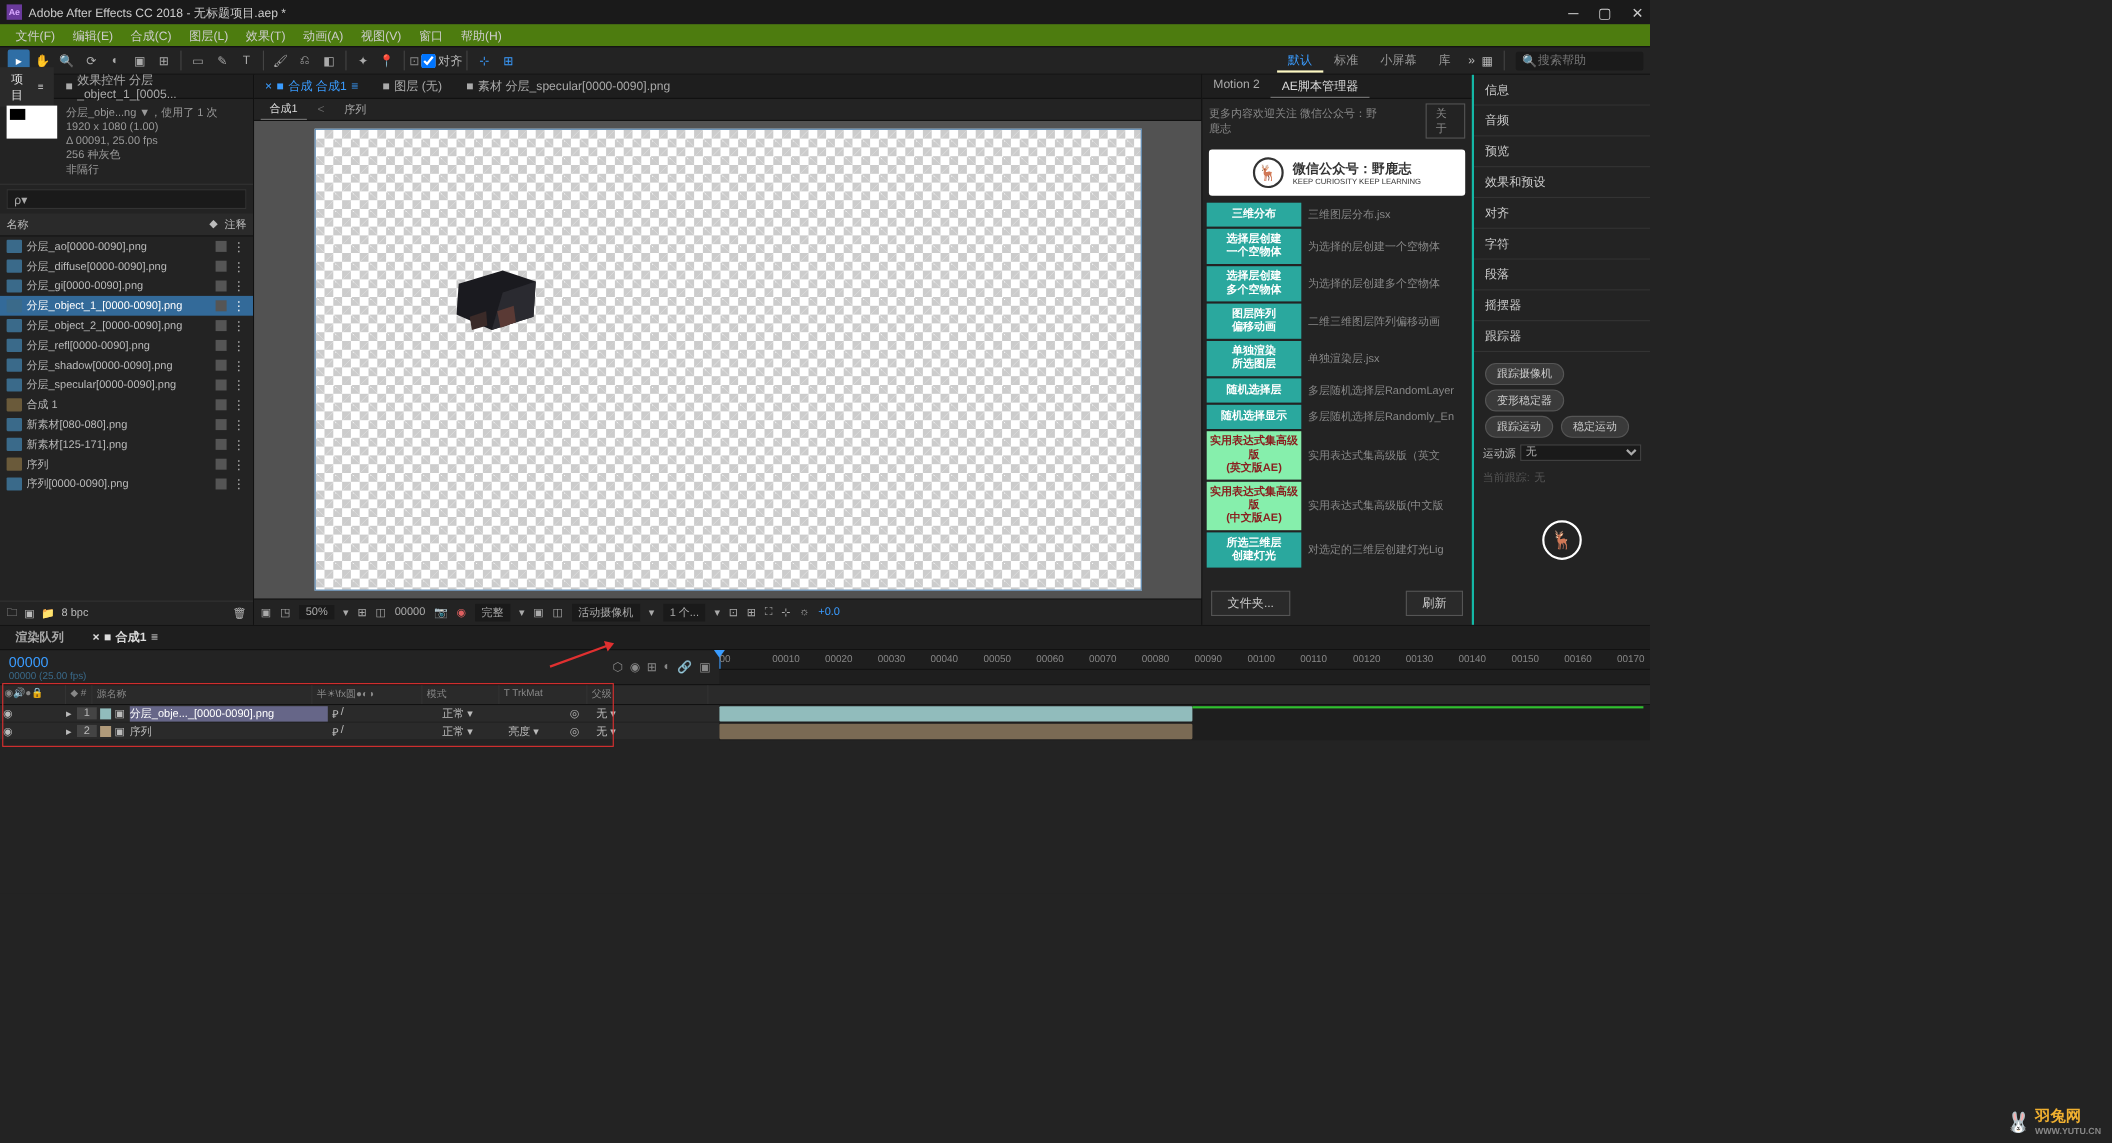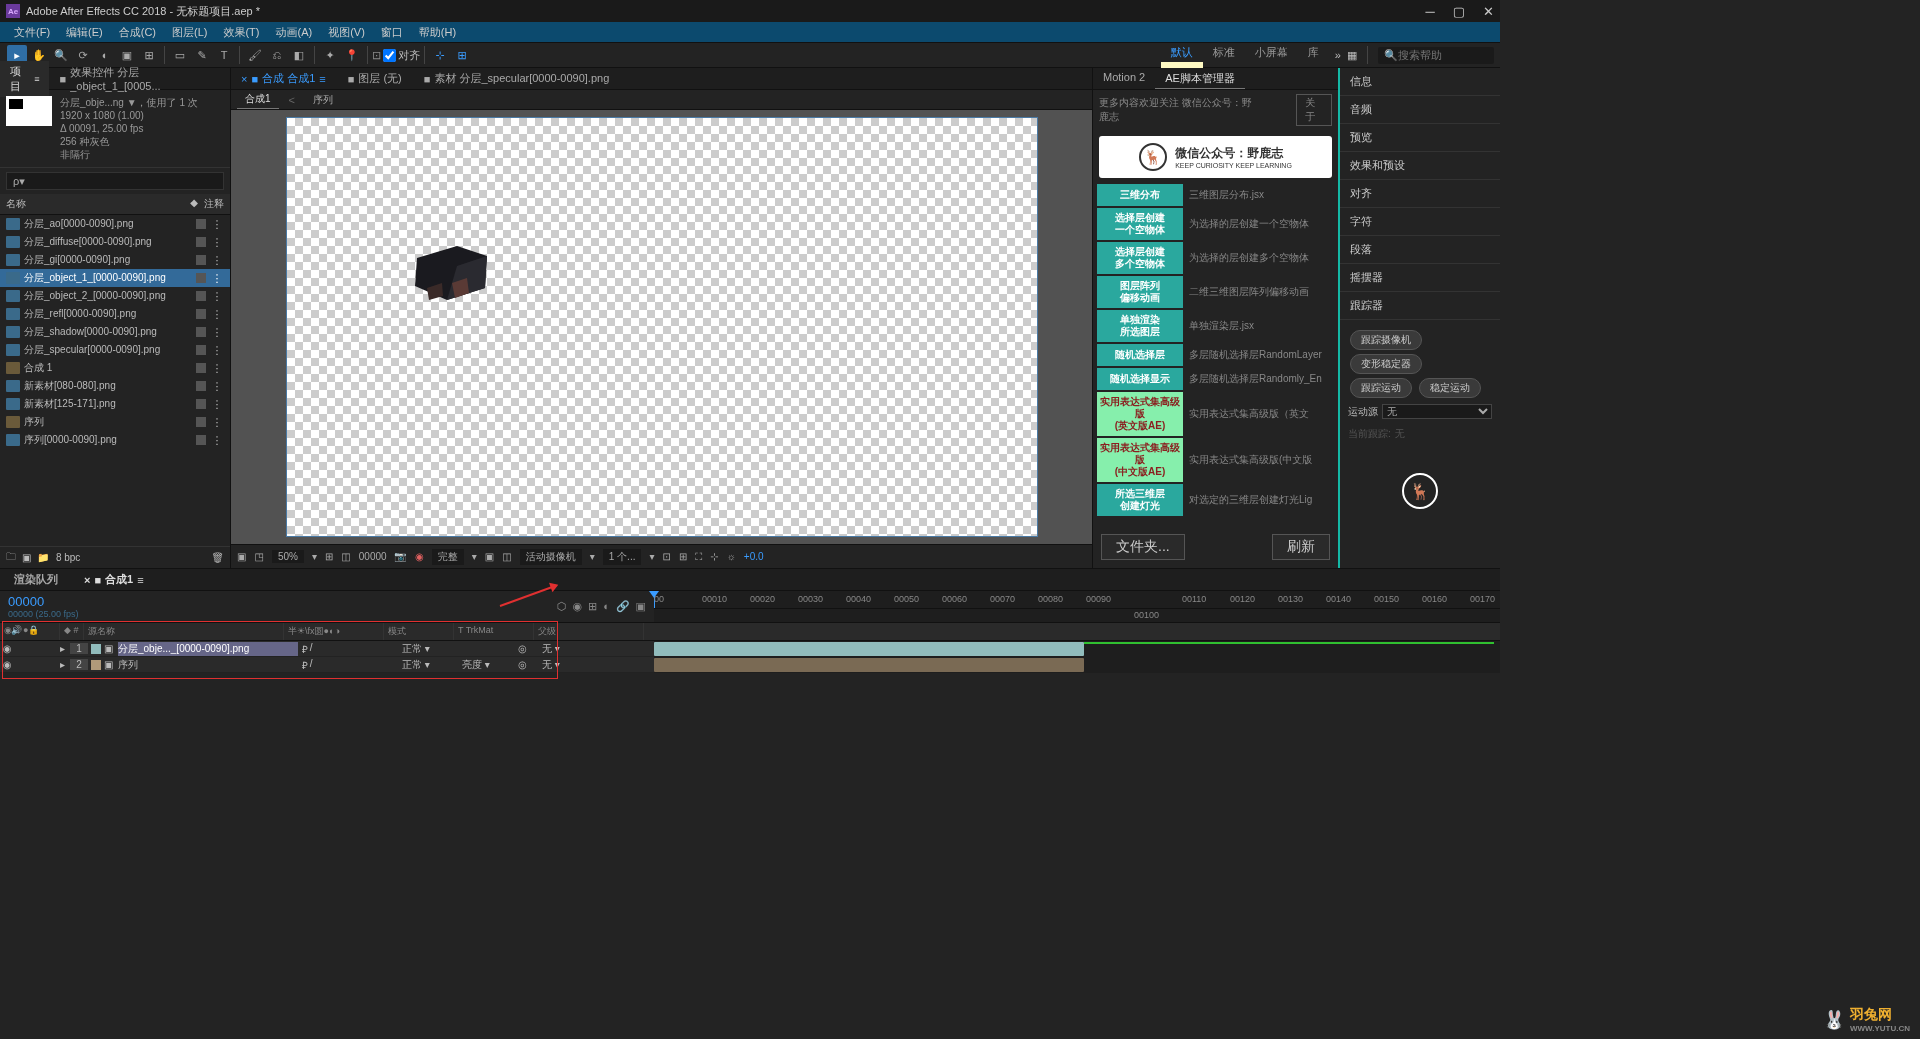--- a/index.html
+++ b/index.html
@@ -1,29 +1,29 @@
 <!DOCTYPE html>
 <html><head>
 <meta charset="utf-8">
 <style>
 * { margin: 0; padding: 0; box-sizing: border-box; font-family: "Microsoft YaHei", Arial, sans-serif; }
 body { background: #232323; color: #bbb; font-size: 11px; overflow: hidden; width: 1500px; height: 812px; }
 .titlebar { height: 22px; background: #1a1a1a; display: flex; align-items: center; padding: 0 6px; }
 .titlebar .ae-icon { width: 14px; height: 14px; background: #6a3a9c; margin-right: 6px; display: flex; align-items: center; justify-content: center; font-size: 8px; color: #d9a8ff; font-weight: bold; }
 .titlebar .title { flex: 1; color: #ccc; }
 .titlebar .win-controls { display: flex; gap: 18px; color: #ccc; font-size: 13px; }
-.menubar { height: 20px; background: #0c4a6e; display: flex; align-items: center; padding: 0 8px; gap: 4px; }
+.menubar { height: 20px; background: #4d7c0f; display: flex; align-items: center; padding: 0 8px; gap: 4px; }
 .menubar span { padding: 2px 6px; cursor: pointer; color: #ccc; }
 .toolbar { height: 26px; background: #232323; border-top: 1px solid #111; border-bottom: 1px solid #111; display: flex; align-items: center; padding: 0 6px; }
 .toolbar .tool { width: 20px; height: 20px; display: flex; align-items: center; justify-content: center; margin: 0 1px; color: #aaa; cursor: pointer; }
 .toolbar .tool.sel { background: #2f6ea5; color: #fff; border-radius: 2px; }
 .toolbar .sep { width: 1px; height: 18px; background: #444; margin: 0 4px; }
 .toolbar .right { margin-left: auto; display: flex; align-items: center; gap: 6px; }
 .toolbar .workspace { padding: 2px 10px; color: #999; cursor: pointer; }
-.toolbar .workspace.active { color: #3a9cff; border-bottom: 6px solid #fef9c3; }
+.toolbar .workspace.active { color: #3a9cff; border-bottom: 2px solid #fef9c3; }
 .toolbar .search-wrap { display: flex; align-items: center; background: #1a1a1a; padding: 2px 6px; border-radius: 2px; }
 .toolbar .search-wrap input { background: transparent; border: none; color: #aaa; width: 90px; outline: none; font-size: 11px; }
 .main { display: flex; height: 500px; }
 .left-panel { width: 231px; background: #232323; border-right: 1px solid #111; display: flex; flex-direction: column; }
 .panel-tabs { height: 22px; display: flex; align-items: center; background: #1e1e1e; border-bottom: 1px solid #111; }
 .panel-tab { padding: 3px 10px; color: #aaa; cursor: pointer; display: flex; align-items: center; gap: 4px; }
 .panel-tab.active { background: #2a2a2a; color: #ddd; }
 .panel-tab .close { font-size: 9px; }
 .project-header { padding: 6px; display: flex; gap: 8px; border-bottom: 1px solid #333; }
 .project-thumb { width: 46px; height: 30px; background: #fff; position: relative; }
@@ -62,21 +62,21 @@
 .script-header .about { margin-left: auto; border: 1px solid #555; padding: 1px 8px; }
 .script-banner { margin: 6px; height: 42px; background: #fff; border-radius: 3px; display: flex; align-items: center; justify-content: center; color: #333; font-size: 12px; font-weight: bold; gap: 8px; }
 .script-banner .logo { width: 28px; height: 28px; border: 2px solid #333; border-radius: 50%; display: flex; align-items: center; justify-content: center; font-size: 14px; }
 .script-list { flex: 1; overflow: auto; padding: 0 4px; }
 .script-row { display: flex; align-items: stretch; margin-bottom: 2px; }
 .script-btn { width: 86px; padding: 4px 2px; text-align: center; font-size: 10px; color: #fff; font-weight: bold; display: flex; align-items: center; justify-content: center; line-height: 1.2; }
 .script-btn.teal { background: #2aa89e; }
 .script-btn.yellow { background: #86efac; color: #8a2020; }
 .script-desc { flex: 1; padding: 4px 6px; color: #888; font-size: 10px; display: flex; align-items: center; }
 .script-footer { padding: 8px; display: flex; justify-content: space-between; }
-.script-footer button { background: #2a2a2a; border: 1px solid #555; color: #ccc; padding: 3px 14px; font-size: 14px; }
+.script-footer button { background: #2a2a2a; border: 1px solid #555; color: #ccc; padding: 3px 14px; font-size: 11px; }
 .far-right { width: 162px; background: #232323; border-left: 2px solid #14b8a6; display: flex; flex-direction: column; }
 .fr-section { padding: 6px 10px; border-bottom: 1px solid #333; color: #ccc; font-size: 11px; cursor: pointer; }
 .tracker-content { padding: 8px; }
 .tracker-btn { display: inline-block; background: #3a3a3a; border: 1px solid #555; border-radius: 10px; padding: 2px 10px; margin: 2px; font-size: 10px; color: #ccc; }
 .tracker-row { display: flex; align-items: center; gap: 4px; padding: 4px 0; font-size: 10px; }
 .tracker-row select { background: #1a1a1a; border: 1px solid #444; color: #aaa; font-size: 10px; flex: 1; }
 .brand-circle { width: 36px; height: 36px; border: 2px solid #fff; border-radius: 50%; margin: 20px auto; display: flex; align-items: center; justify-content: center; color: #fff; font-size: 16px; }
 .lower { height: 244px; display: flex; flex-direction: column; background: #232323; border-top: 1px solid #111; }
 .lower-tabs { height: 22px; display: flex; align-items: center; background: #1e1e1e; border-bottom: 1px solid #111; padding: 0 6px; gap: 10px; }
 .lower-tab { padding: 3px 8px; color: #aaa; display: flex; align-items: center; gap: 4px; font-weight: bold; }
@@ -470,21 +470,21 @@
       <span class="tick" style="left: 0px;">00</span>
           <span class="tick" style="left: 48px;">00010</span>
           <span class="tick" style="left: 96px;">00020</span>
           <span class="tick" style="left: 144px;">00030</span>
           <span class="tick" style="left: 192px;">00040</span>
           <span class="tick" style="left: 240px;">00050</span>
           <span class="tick" style="left: 288px;">00060</span>
           <span class="tick" style="left: 336px;">00070</span>
           <span class="tick" style="left: 384px;">00080</span>
           <span class="tick" style="left: 432px;">00090</span>
-          <span class="tick" style="left: 480px; margin-top: 16px;">00100</span>
+          <span class="tick" style="left: 480px;">00100</span>
           <span class="tick" style="left: 528px;">00110</span>
           <span class="tick" style="left: 576px;">00120</span>
           <span class="tick" style="left: 624px;">00130</span>
           <span class="tick" style="left: 672px;">00140</span>
           <span class="tick" style="left: 720px;">00150</span>
           <span class="tick" style="left: 768px;">00160</span>
           <span class="tick" style="left: 816px;">00170</span>
         </div>
     </div>
   </div>

